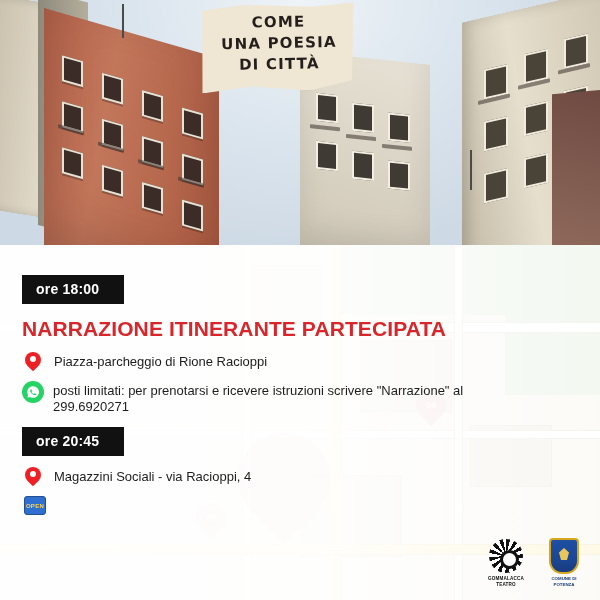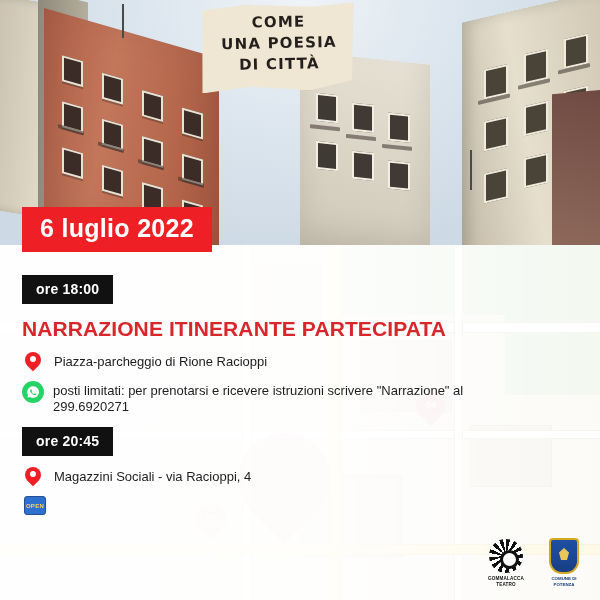--- a/index.html
+++ b/index.html
@@ -224,21 +224,21 @@
     position: absolute;
     left: 22px;
     width: 520px;
   }
   .time-chip {
     display: inline-block;
     background: #111111;
     color: #ffffff;
     font-size: 14px;
     font-weight: bold;
-    padding: 6px 14px 7px 14px;
+    padding: 6px 25px 7px 14px;
     letter-spacing: .2px;
   }
   .ev-title {
     margin-top: 12px;
     color: #d8262b;
     font-size: 21px;
     font-weight: bold;
     letter-spacing: .1px;
     line-height: 25px;
     text-transform: uppercase;
@@ -454,21 +454,20 @@
     <div class="pin-ghost big" style="left:238px; top:188px;"></div>
     <div class="pin-ghost" style="left:416px; top:145px;">
       <span class="lbl">04</span>
     </div>
     <div class="pin-ghost" style="left:196px; top:258px;">
       <span class="lbl">07</span>
     </div>
   </div>
   <div class="veil"></div>
 
-  <div class="date-badge">6 luglio 2022</div>
 
   <div class="event" style="top:275px;">
     <div class="time-chip">ore 18:00</div>
     <div class="ev-title">NARRAZIONE ITINERANTE PARTECIPATA</div>
     <div class="ev-line">
       <span class="ic-pin"></span>
       <span class="txt">Piazza-parcheggio di Rione Racioppi</span>
     </div>
     <div class="ev-line">
       <span class="ic ic-wa">

